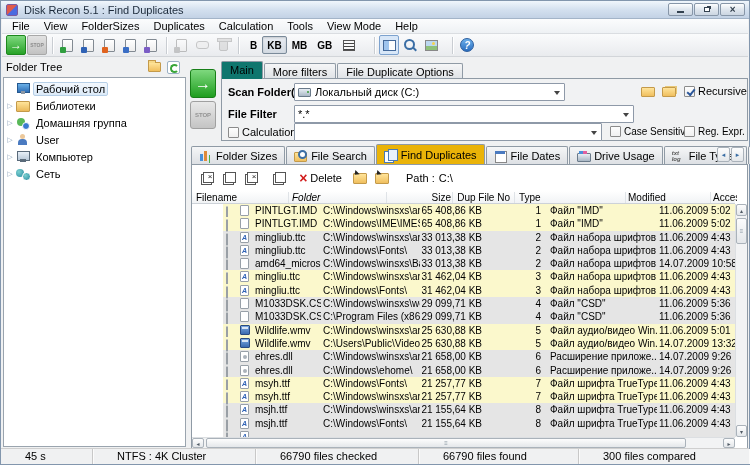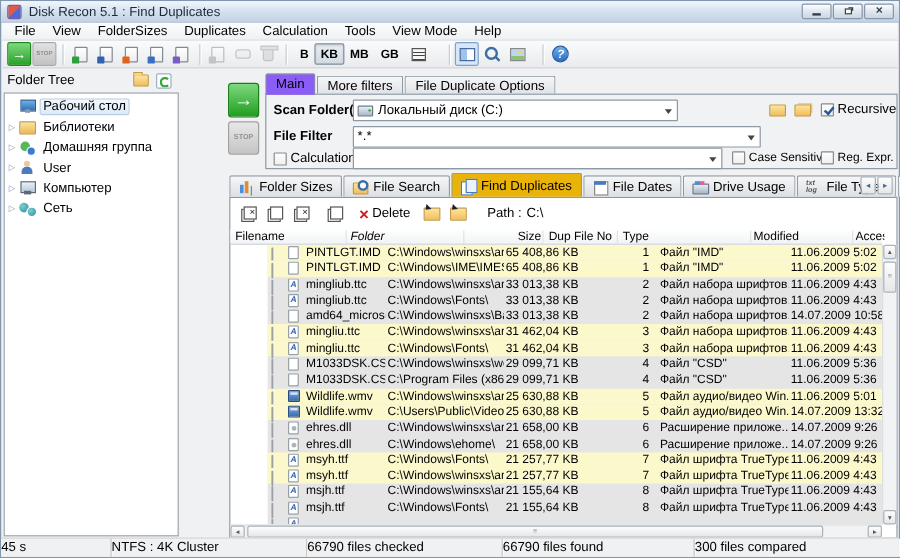--- a/index.html
+++ b/index.html
@@ -66,21 +66,21 @@
     background:#3a6ea5; transform:rotate(45deg); }
   .picture-icon { width:13px; height:11px; border:1px solid #888;
     background:linear-gradient(#bcd8f0 0 60%,#8ec07a 60%); position:relative; }
   .picture-icon::after { content:""; position:absolute; right:2px; top:1px; width:3px; height:3px;
     background:#f5d34f; border-radius:50%; }
   .help-icon { width:14px; height:14px; border-radius:50%; border:1px solid #2a5d9e;
     background:linear-gradient(#6db1ec,#2a6ec0); color:#fff; font-size:10px; font-weight:bold;
     display:flex; align-items:center; justify-content:center; }
 
   
-  .left-panel { position:absolute; left:2px; top:57px; width:146px; bottom:17px; }
+  .left-panel { position:absolute; left:2px; top:57px; width:183px; bottom:17px; }
   .panel-header { height:18px; display:flex; align-items:center; padding:0 3px; }
   .panel-header .ph-title { flex:1; }
   .i-folder { width:13px; height:10px; background:linear-gradient(#ffe49a,#f0bf5e);
     border:1px solid #c49a4a; border-radius:1px; position:relative; margin:3px 3px 0 0; }
   .i-folder::before { content:""; position:absolute; left:-1px; top:-3px; width:6px; height:2px;
     background:#f6d988; border:1px solid #c49a4a; border-bottom:none; border-radius:1px 1px 0 0; }
   .refresh-icon { width:13px; height:13px; border:1px solid #9ab0c4; border-radius:2px; background:#fff; position:relative; }
   .refresh-icon::before { content:""; position:absolute; left:2px; top:2px; width:5px; height:5px;
     border:2px solid #3aa63a; border-right-color:transparent; border-radius:50%; }
   .tree-box { position:absolute; left:0; right:0; top:19px; bottom:0; background:#fff;
@@ -114,21 +114,21 @@
   
   .go-button { position:absolute; left:189px; top:68px; width:26px; height:29px;
     background:linear-gradient(#7ed87e,#1f9e1f); border:1px solid #187f18; border-radius:3px;
     color:#fff; font-size:16px; font-weight:bold; display:flex; align-items:center; justify-content:center; }
   .stop-button { position:absolute; left:189px; top:100px; width:26px; height:28px;
     background:linear-gradient(#e8e8e8,#c4c4c4); border:1px solid #a0a0a0; border-radius:3px;
     color:#939393; font-size:6px; font-weight:bold; display:flex; align-items:center; justify-content:center; }
   .filter-tabs { position:absolute; left:220px; top:60px; display:flex; align-items:flex-end; height:18px; }
   .ftab { padding:2px 8px 2px; border:1px solid #8f9aa5; border-bottom:none; border-radius:2px 2px 0 0;
     background:linear-gradient(#f5f6f7,#dfe2e6); margin-right:1px; height:16px; }
-  .ftab.active { background:#8b5cf6; height:18px; position:relative; z-index:2;text-align:center; }
+  .ftab.active { background:#0f766e; height:18px; position:relative; z-index:2;text-align:center; }
   .filter-content { position:absolute; left:220px; top:77px; width:527px; height:63px;
     border:1px solid #8f9aa5; background:#f1f2f3; }
   .f-label { position:absolute; font-weight:bold; }
   .combo { position:absolute; height:18px; background:#fff; border:1px solid #8e99a8; border-radius:1px;
     display:flex; align-items:center; padding:0 14px 0 3px; white-space:nowrap; overflow:hidden; }
   .combo .arr { position:absolute; right:4px; top:7px; width:0; height:0;
     border:3px solid transparent; border-top:4px solid #444; }
   .disk-icon { width:13px; height:9px; background:linear-gradient(#e8eef4,#aab8c6); border:1px solid #6a7a8a;
     border-radius:1px; margin-right:4px; position:relative; flex:none; }
   .disk-icon::after { content:""; position:absolute; right:1px; top:2px; width:2px; height:2px; background:#3a9a3a; border-radius:50%; }
@@ -224,21 +224,21 @@
   .v-down { left:0; bottom:0; width:11px; height:12px; }
   .v-thumb { left:0; top:14px; width:11px; height:26px; }
   .h-left { left:0; top:0; width:12px; height:10px; }
   .h-right { right:0; top:0; width:12px; height:10px; }
   .h-thumb { left:14px; top:0; width:480px; height:10px; }
   .grip { font-size:6px; letter-spacing:0; color:#8a96a2; }
 
   
   .statusbar { position:absolute; left:0; right:0; bottom:0; height:16px; background:#f0f1f2;
     border-top:1px solid #cfcfcf; display:flex; }
-  .sseg { height:100%; line-height:15px; padding-left:0; border-right:1px solid #c8c8c8;
+  .sseg { height:100%; line-height:15px; padding-left:24px; border-right:1px solid #c8c8c8;
     box-shadow:1px 0 0 #fbfbfb; white-space:nowrap; overflow:hidden; }
   .s0 { width:92px; } .s1 { width:163px; } .s2 { width:163px; } .s3 { width:160px; } .s4 { flex:1; border-right:none; }
 </style>
 </head>
 <body>
 
 <div class="window">
 
   <div class="titlebar">
     <span class="app-icon"></span>

